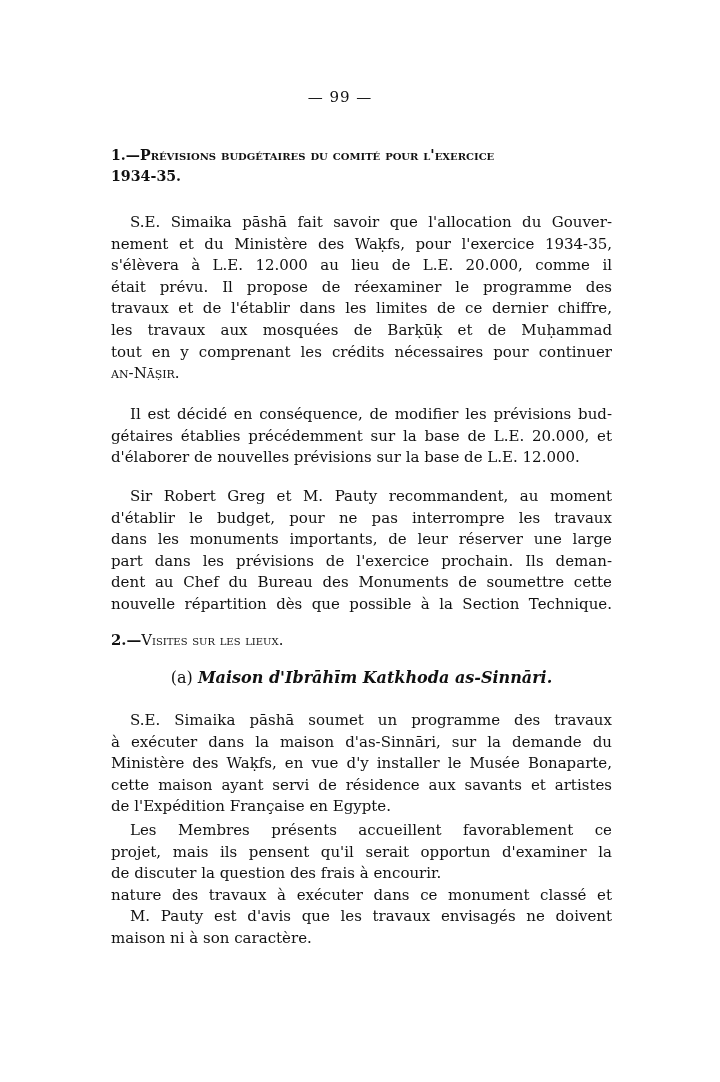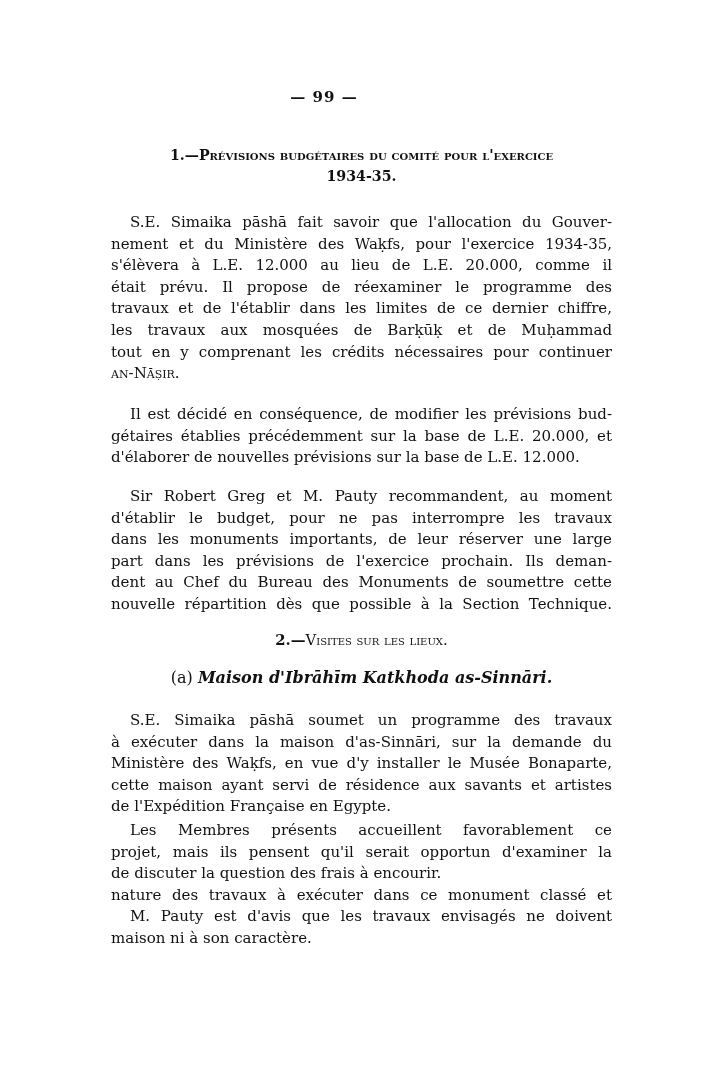--- a/index.html
+++ b/index.html
@@ -2,23 +2,23 @@
 <html><head>
   <meta charset="utf-8">
   <style>
     html, body { margin: 0; padding: 0; }
     body {
       width: 720px; height: 1082px; background: #ffffff; color: #111111;
       font-family: "DejaVu Serif", "Liberation Serif", serif;
       position: relative; overflow: hidden;
     }
     .page { position: absolute; left: 111px; top: 0; width: 501px; }
-    .folio { position: absolute; left: 0; width: 648px; top: 88px; text-align: center; font-size: 15px; font-weight: bold; letter-spacing: 1px; }
+    .folio { position: absolute; left: 0; width: 648px; top: 88px; text-align: center; font-size: 15px; font-weight: normal; letter-spacing: 1px; padding-left: 16px; }
     .sc { font-variant: small-caps; }
-    .heading { position: absolute; left: 0; width: 501px; text-align: center; font-size: 14.2px; font-weight: bold; line-height: 21px; }
+    .heading { position: absolute; left: 0; width: 501px; text-align: left; font-size: 14.2px; font-weight: bold; line-height: 21px; }
     .h1 { top: 145px; }
     .h1 .year { display: block; }
     .h2 { top: 629px; font-weight: normal; font-size: 14.8px; }
     .h2 .lead { font-weight: bold; }
     .sub { position: absolute; left: 0; width: 501px; top: 668px; text-align: center; font-size: 16px; }
     .sub i { font-weight: bold; }
     .para { position: absolute; left: 0; width: 501px; font-size: 15px; line-height: 21.6px; text-align: justify; text-align-last: justify; }
     .para .l { display: block; text-align: justify; text-align-last: justify; white-space: nowrap; }
     .para .l.first { padding-left: 19px; }
     .para .l.last { text-align-last: left; }

